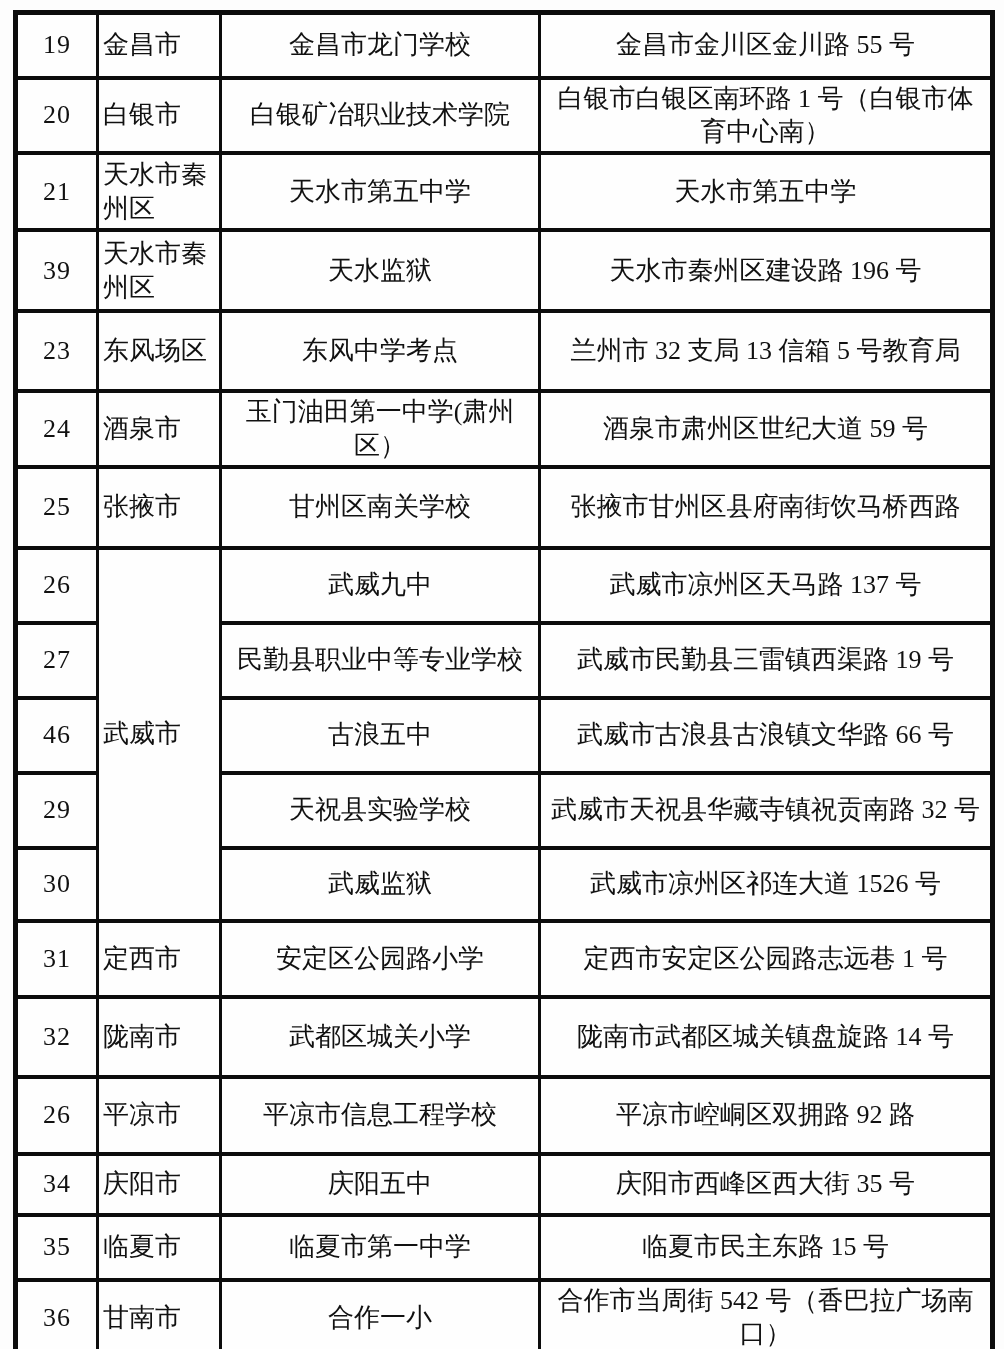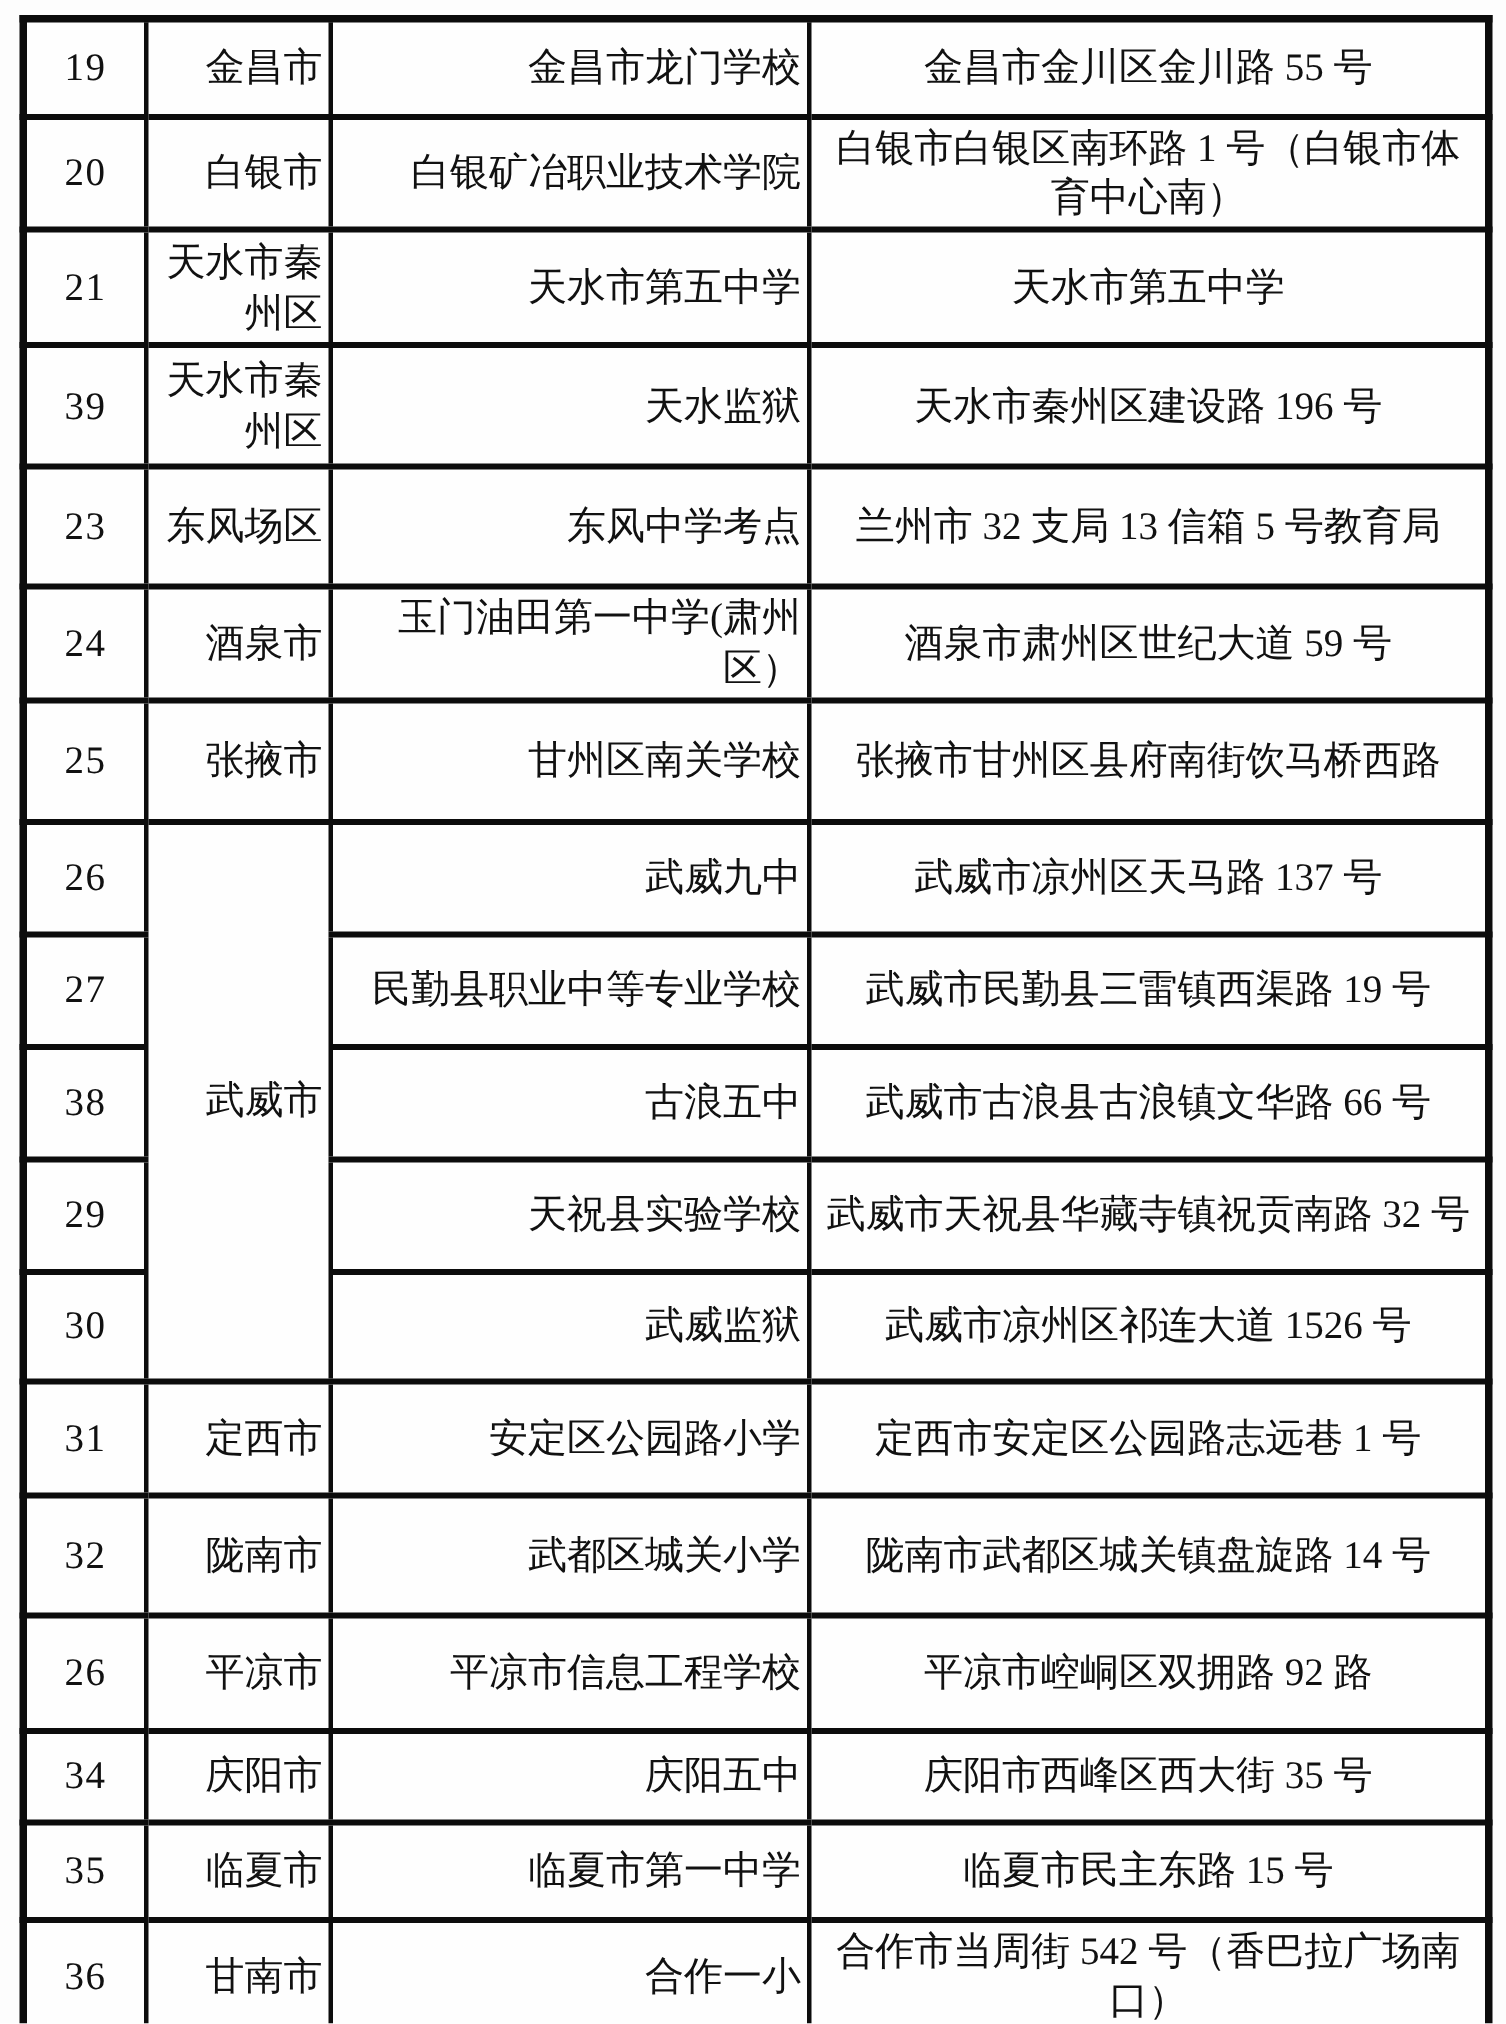--- a/index.html
+++ b/index.html
@@ -40,24 +40,24 @@
     line-height: 1.3;
     padding: 2px 4px;
     overflow: hidden;
   }
   td.col-no {
     text-align: center;
     font-size: 25px;
     letter-spacing: 1px;
   }
   td.col-city {
-    text-align: right;
+    text-align: left;
   }
   td.col-site {
-    text-align: right;
+    text-align: center;
     padding-left: 12px;
     padding-right: 2px;
   }
   td.col-addr {
     text-align: center;
     padding-left: 14px;
     padding-right: 6px;
   }
 </style>
 </head>
@@ -119,21 +119,21 @@
         <td class="col-city" rowspan="5">武威市</td>
         <td class="col-site">武威九中</td>
         <td class="col-addr">武威市凉州区天马路 137 号</td>
       </tr>
       <tr style="height:75px">
         <td class="col-no">27</td>
         <td class="col-site">民勤县职业中等专业学校</td>
         <td class="col-addr">武威市民勤县三雷镇西渠路 19 号</td>
       </tr>
       <tr style="height:75px">
-        <td class="col-no">38</td>
+        <td class="col-no">46</td>
         <td class="col-site">古浪五中</td>
         <td class="col-addr">武威市古浪县古浪镇文华路 66 号</td>
       </tr>
       <tr style="height:75px">
         <td class="col-no">29</td>
         <td class="col-site">天祝县实验学校</td>
         <td class="col-addr">武威市天祝县华藏寺镇祝贡南路 32 号</td>
       </tr>
       <tr style="height:73px">
         <td class="col-no">30</td>

